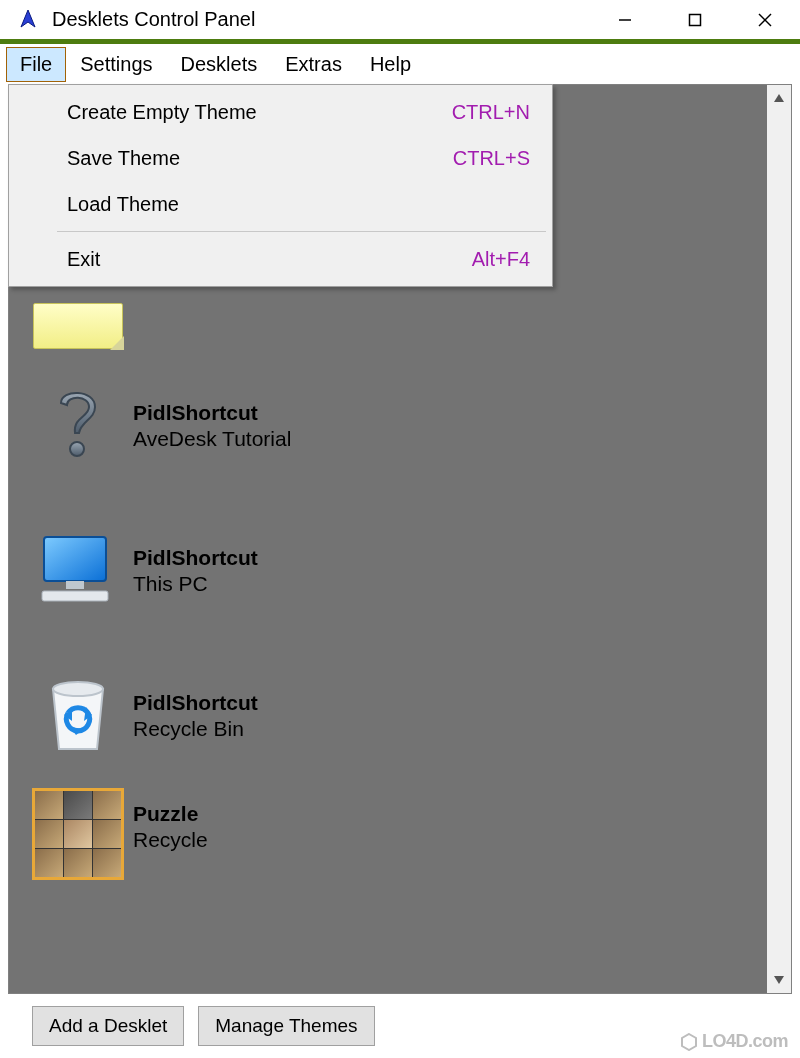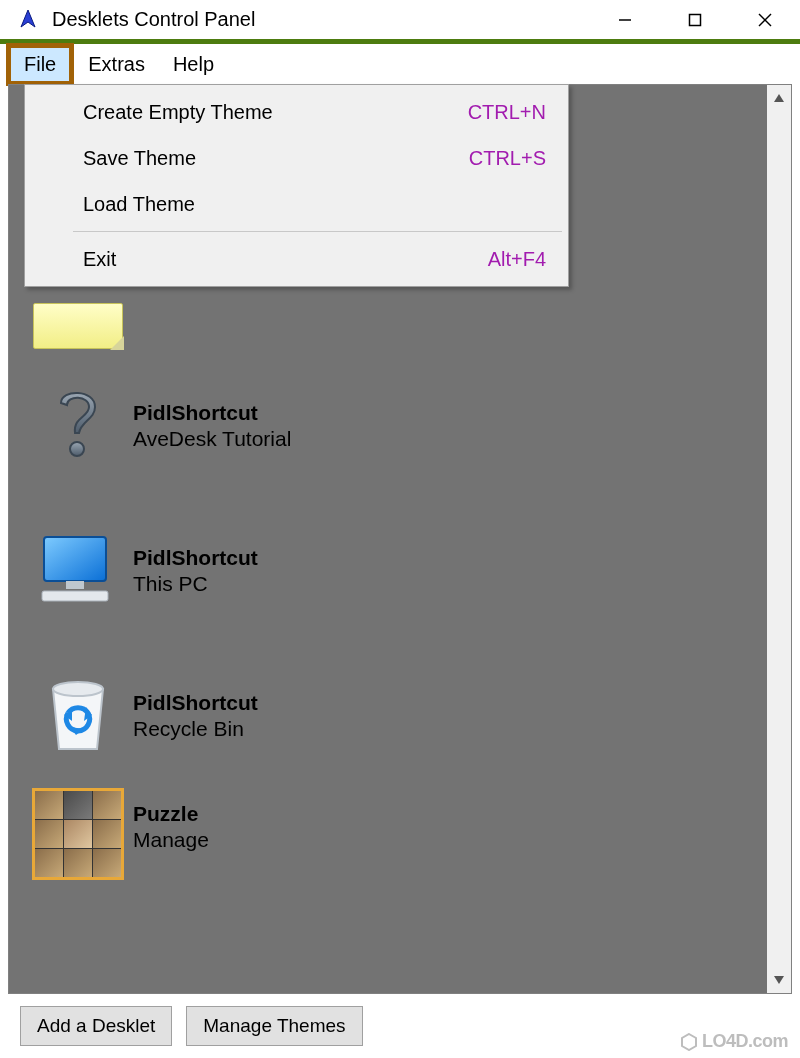--- a/index.html
+++ b/index.html
@@ -50,28 +50,28 @@
     height: 40px;
     padding-left: 6px;
     font-size: 20px;
   }
   .menubar .menu-item {
     padding: 6px 14px;
     cursor: default;
   }
   .menubar .menu-item.active {
     background: #cce8ff;
-    border: 5px solid #a16207;
+    border: 1px solid #a16207;
     padding: 5px 13px;
   }
   
   .dropdown {
     position: absolute;
     top: 84px;
-    left: 24px;
+    left: 8px;
     width: 545px;
     background: #f0f0f0;
     border: 1px solid #a0a0a0;
     box-shadow: 3px 3px 4px rgba(0,0,0,0.25);
     padding: 4px 2px;
     z-index: 100;
   }
   .dropdown .dd-item {
     display: flex;
     align-items: center;
@@ -142,21 +142,21 @@
   }
   .text-cell {
     display:flex; flex-direction:column; justify-content:center;
   }
   .row-title { font-size: 21px; font-weight: bold; color:#000; }
   .row-sub   { font-size: 21px; color:#000; margin-top: 2px;}
   
   .button-bar {
     position: absolute;
     bottom: 12px;
-    left: 20px;
+    left: 32px;
     display: flex;
     gap: 14px;
   }
   .btn {
     background: #e1e1e1;
     border: 1px solid #a0a0a0;
     padding: 8px 16px;
     font-size: 19px;
     font-family: inherit;
     cursor: default;
@@ -224,20 +224,22 @@
       <svg width="16" height="16">
           <line x1="2" y1="2" x2="14" y2="14" stroke-width="1.5"></line>
           <line x1="14" y1="2" x2="2" y2="14" stroke-width="1.5"></line>
         </svg>
     </div>
   </div>
 </div>
 
 <div class="menubar">
   <div class="menu-item active">File</div>
+  <div class="menu-item">Settings</div>
+  <div class="menu-item">Desklets</div>
   <div class="menu-item">Extras</div>
   <div class="menu-item">Help</div>
 </div>
 
 <div class="client">
   <div class="list-area">
     <div class="list">
 
       <div class="list-row partial-top" style="height:260px; align-items:flex-end;">
         <div class="icon-cell">
@@ -315,21 +317,21 @@
             <div></div>
               <div></div>
               <div></div>
             <div></div>
               <div></div>
               <div></div>
           </div>
         </div>
         <div class="text-cell" style="padding-top:14px;">
           <span class="row-title">Puzzle</span>
-          <span class="row-sub">Manage</span>
+          <span class="row-sub">Recycle</span>
         </div>
       </div>
 
     </div>
 
     <div class="scrollbar">
       <div class="scroll-arrow">
         <svg width="12" height="10">
             <polygon points="6,1 11,9 1,9" fill="#555"></polygon>
           </svg>

